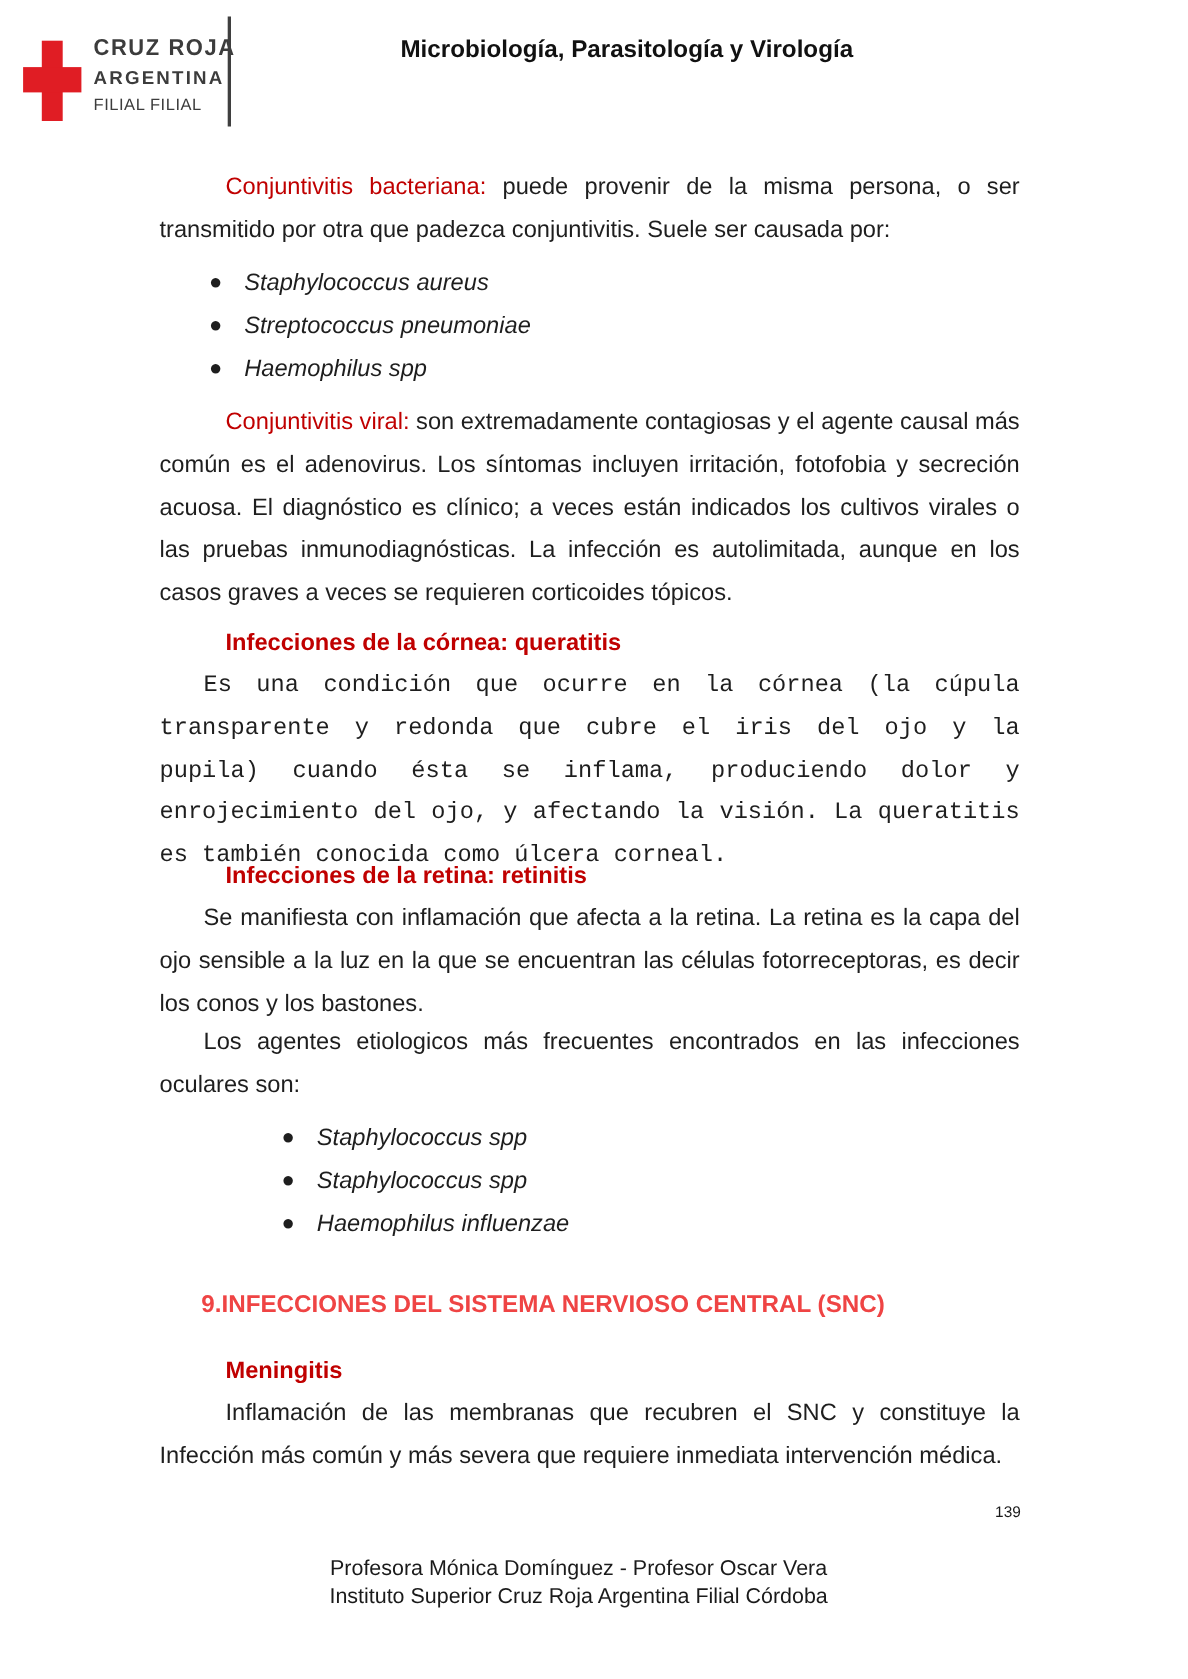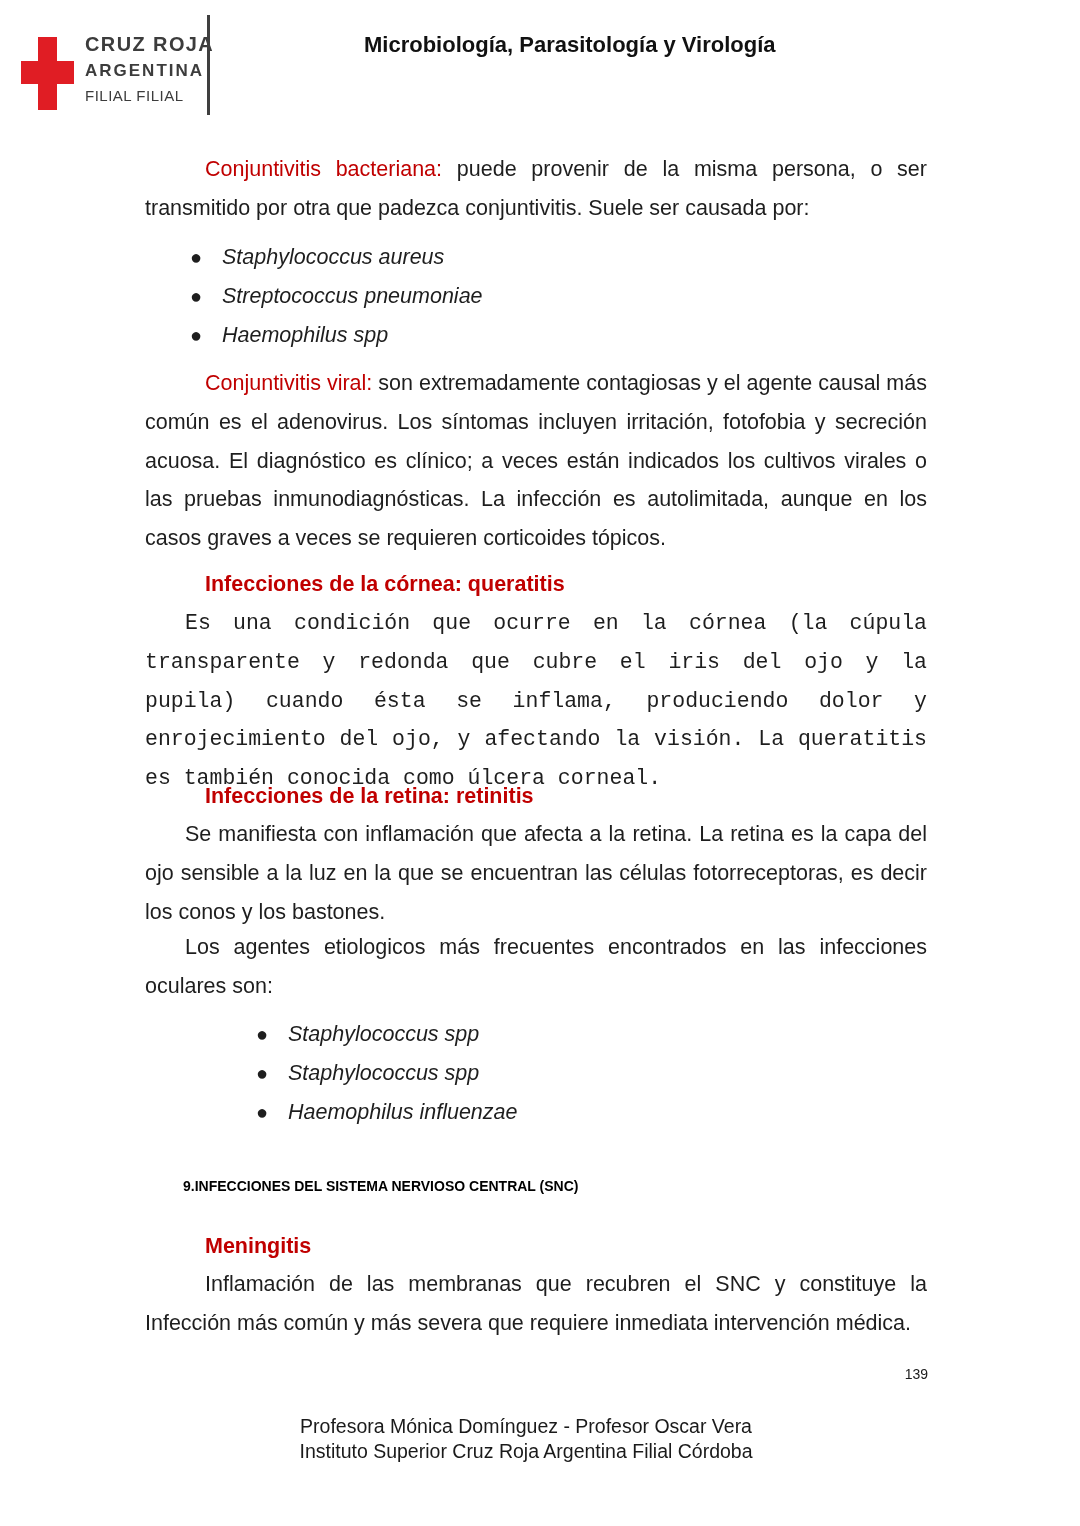--- a/index.html
+++ b/index.html
@@ -38,22 +38,22 @@
   .indent-lg{text-indent:60px;}
   .indent-sm{text-indent:40px;}
   .red{color:var(--accent-red);}
   .red-heading{
     position:absolute;left:205px;
     font-size:21.5px;font-weight:700;line-height:38.8px;
     color:var(--accent-red);white-space:nowrap;
   }
   .section-heading{
     position:absolute;left:183px;
-    font-size:14px;font-weight:700;line-height:38.8px;
-    color:#000000;white-space:nowrap;
+    font-size:22px;font-weight:700;line-height:38.8px;
+    color:#ef4444;white-space:nowrap;
   }
   .blist{position:absolute;list-style:none;}
   .blist li{display:flex;line-height:38.8px;font-size:21.5px;}
   .blist .dot{width:32px;flex:0 0 32px;font-size:20px;}
   .blist .sp{font-style:italic;white-space:nowrap;}
   .list-1{left:190px;}
   .list-2{left:256px;}
   
   .page-number{position:absolute;right:152px;top:1366px;font-size:14px;color:#1a1a1a;}
   .footer{

